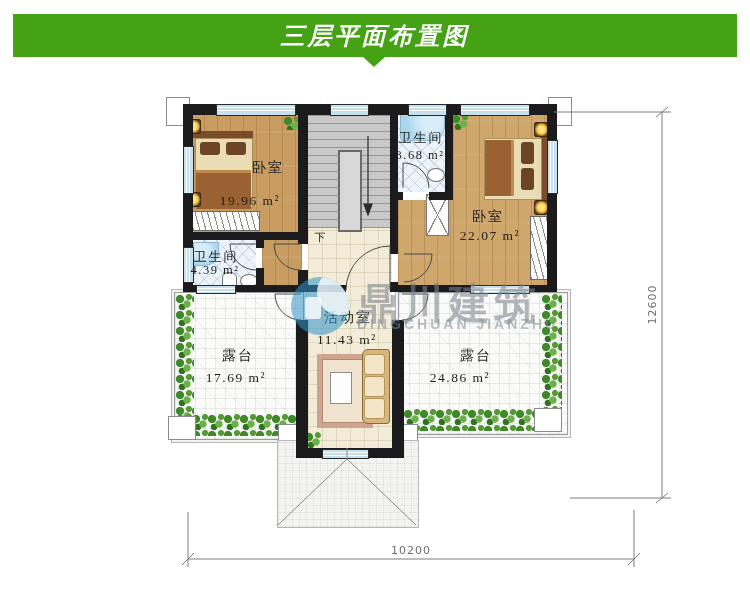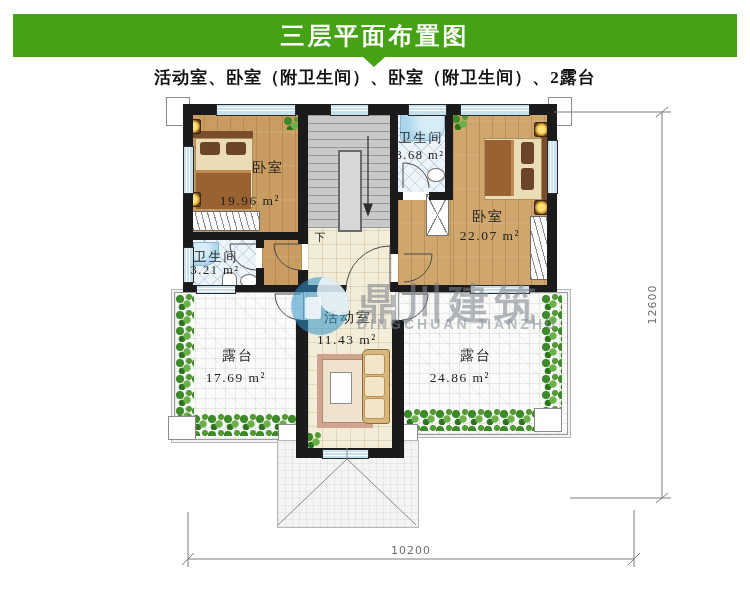--- a/index.html
+++ b/index.html
@@ -1,18 +1,18 @@
 <!DOCTYPE html>
 <html><head>
 <meta charset="utf-8">
 <style>
   html,body{margin:0;padding:0;background:#ffffff;}
   #page{position:relative;width:750px;height:596px;background:#fff;overflow:hidden;
         font-family:"Liberation Sans","DejaVu Sans",sans-serif;}
-  .abs{position:absolute;}
+  .abs{position:absolute;font-style:italic;}
   
   #hdr{left:13px;top:14px;width:724px;height:43px;background:#45a214;color:#fff;
        text-align:center;line-height:43px;font-size:24px;font-weight:bold;letter-spacing:3px;}
   #hdr-tri{left:363px;top:57px;width:0;height:0;border-left:11px solid transparent;
        border-right:11px solid transparent;border-top:10px solid #45a214;}
   #subtitle{left:0;top:66px;width:750px;text-align:center;font-size:17px;color:#111;
        font-family:"Liberation Serif","DejaVu Serif",serif;font-weight:600;letter-spacing:1px;}
   
   .wall{position:absolute;background:#1b1b1d;}
   .wood{position:absolute;background-color:#c99d62;
@@ -71,21 +71,20 @@
   #footer span{position:absolute;top:4px;white-space:nowrap;}
   svg{position:absolute;left:0;top:0;pointer-events:none;}
 </style>
 </head>
 <body>
 
 <div id="page">
 
   <div class="abs" id="hdr">三层平面布置图</div>
   <div class="abs" id="hdr-tri"></div>
-  <div class="abs" id="subtitle">活动室、卧室（附卫生间）、卧室（附卫生间）、2露台</div>
 
   <div class="post" style="left:166px;top:97px;width:22px;height:27px;"></div>
   <div class="post" style="left:548px;top:97px;width:22px;height:27px;"></div>
 
   <div class="terr" style="left:174px;top:292px;width:128px;height:146px;"></div>
   <div class="terr" style="left:398px;top:292px;width:168px;height:141px;"></div>
   <div class="plants" style="left:176px;top:294px;width:18px;height:140px;"></div>
   <div class="plants" style="left:176px;top:414px;width:124px;height:22px;"></div>
   <div class="plants" style="left:542px;top:294px;width:20px;height:136px;"></div>
   <div class="plants" style="left:404px;top:409px;width:158px;height:22px;"></div>
@@ -215,21 +214,21 @@
     </g>
   </svg>
 
   <div class="rname" style="left:268px;top:159px;">卧室</div>
   <div class="rarea" style="left:250px;top:193px;">19.96 m²</div>
   <div class="rname" style="left:421px;top:129px;font-size:13px;">卫生间</div>
   <div class="rarea" style="left:420px;top:148px;font-size:12.5px;">3.68 m²</div>
   <div class="rname" style="left:488px;top:208px;">卧室</div>
   <div class="rarea" style="left:490px;top:228px;">22.07 m²</div>
   <div class="rname" style="left:216px;top:248px;font-size:13px;">卫生间</div>
-  <div class="rarea" style="left:215px;top:263px;font-size:12.5px;">3.21 m²</div>
+  <div class="rarea" style="left:215px;top:263px;font-size:12.5px;">4.39 m²</div>
   <div class="rname" style="left:348px;top:309px;text-align:center;">活动室</div>
   <div class="rarea" style="left:347px;top:332px;">11.43 m²</div>
   <div class="rname" style="left:238px;top:347px;">露台</div>
   <div class="rarea" style="left:236px;top:370px;">17.69 m²</div>
   <div class="rname" style="left:476px;top:347px;">露台</div>
   <div class="rarea" style="left:460px;top:370px;">24.86 m²</div>
   <div class="rname" style="left:320px;top:230px;font-size:11px;letter-spacing:0;">下</div>
 
   <div class="dimtxt" style="left:630px;top:298px;width:44px;transform:rotate(-90deg);">12600</div>
   <div class="dimtxt" style="left:385px;top:544px;width:52px;">10200</div>

